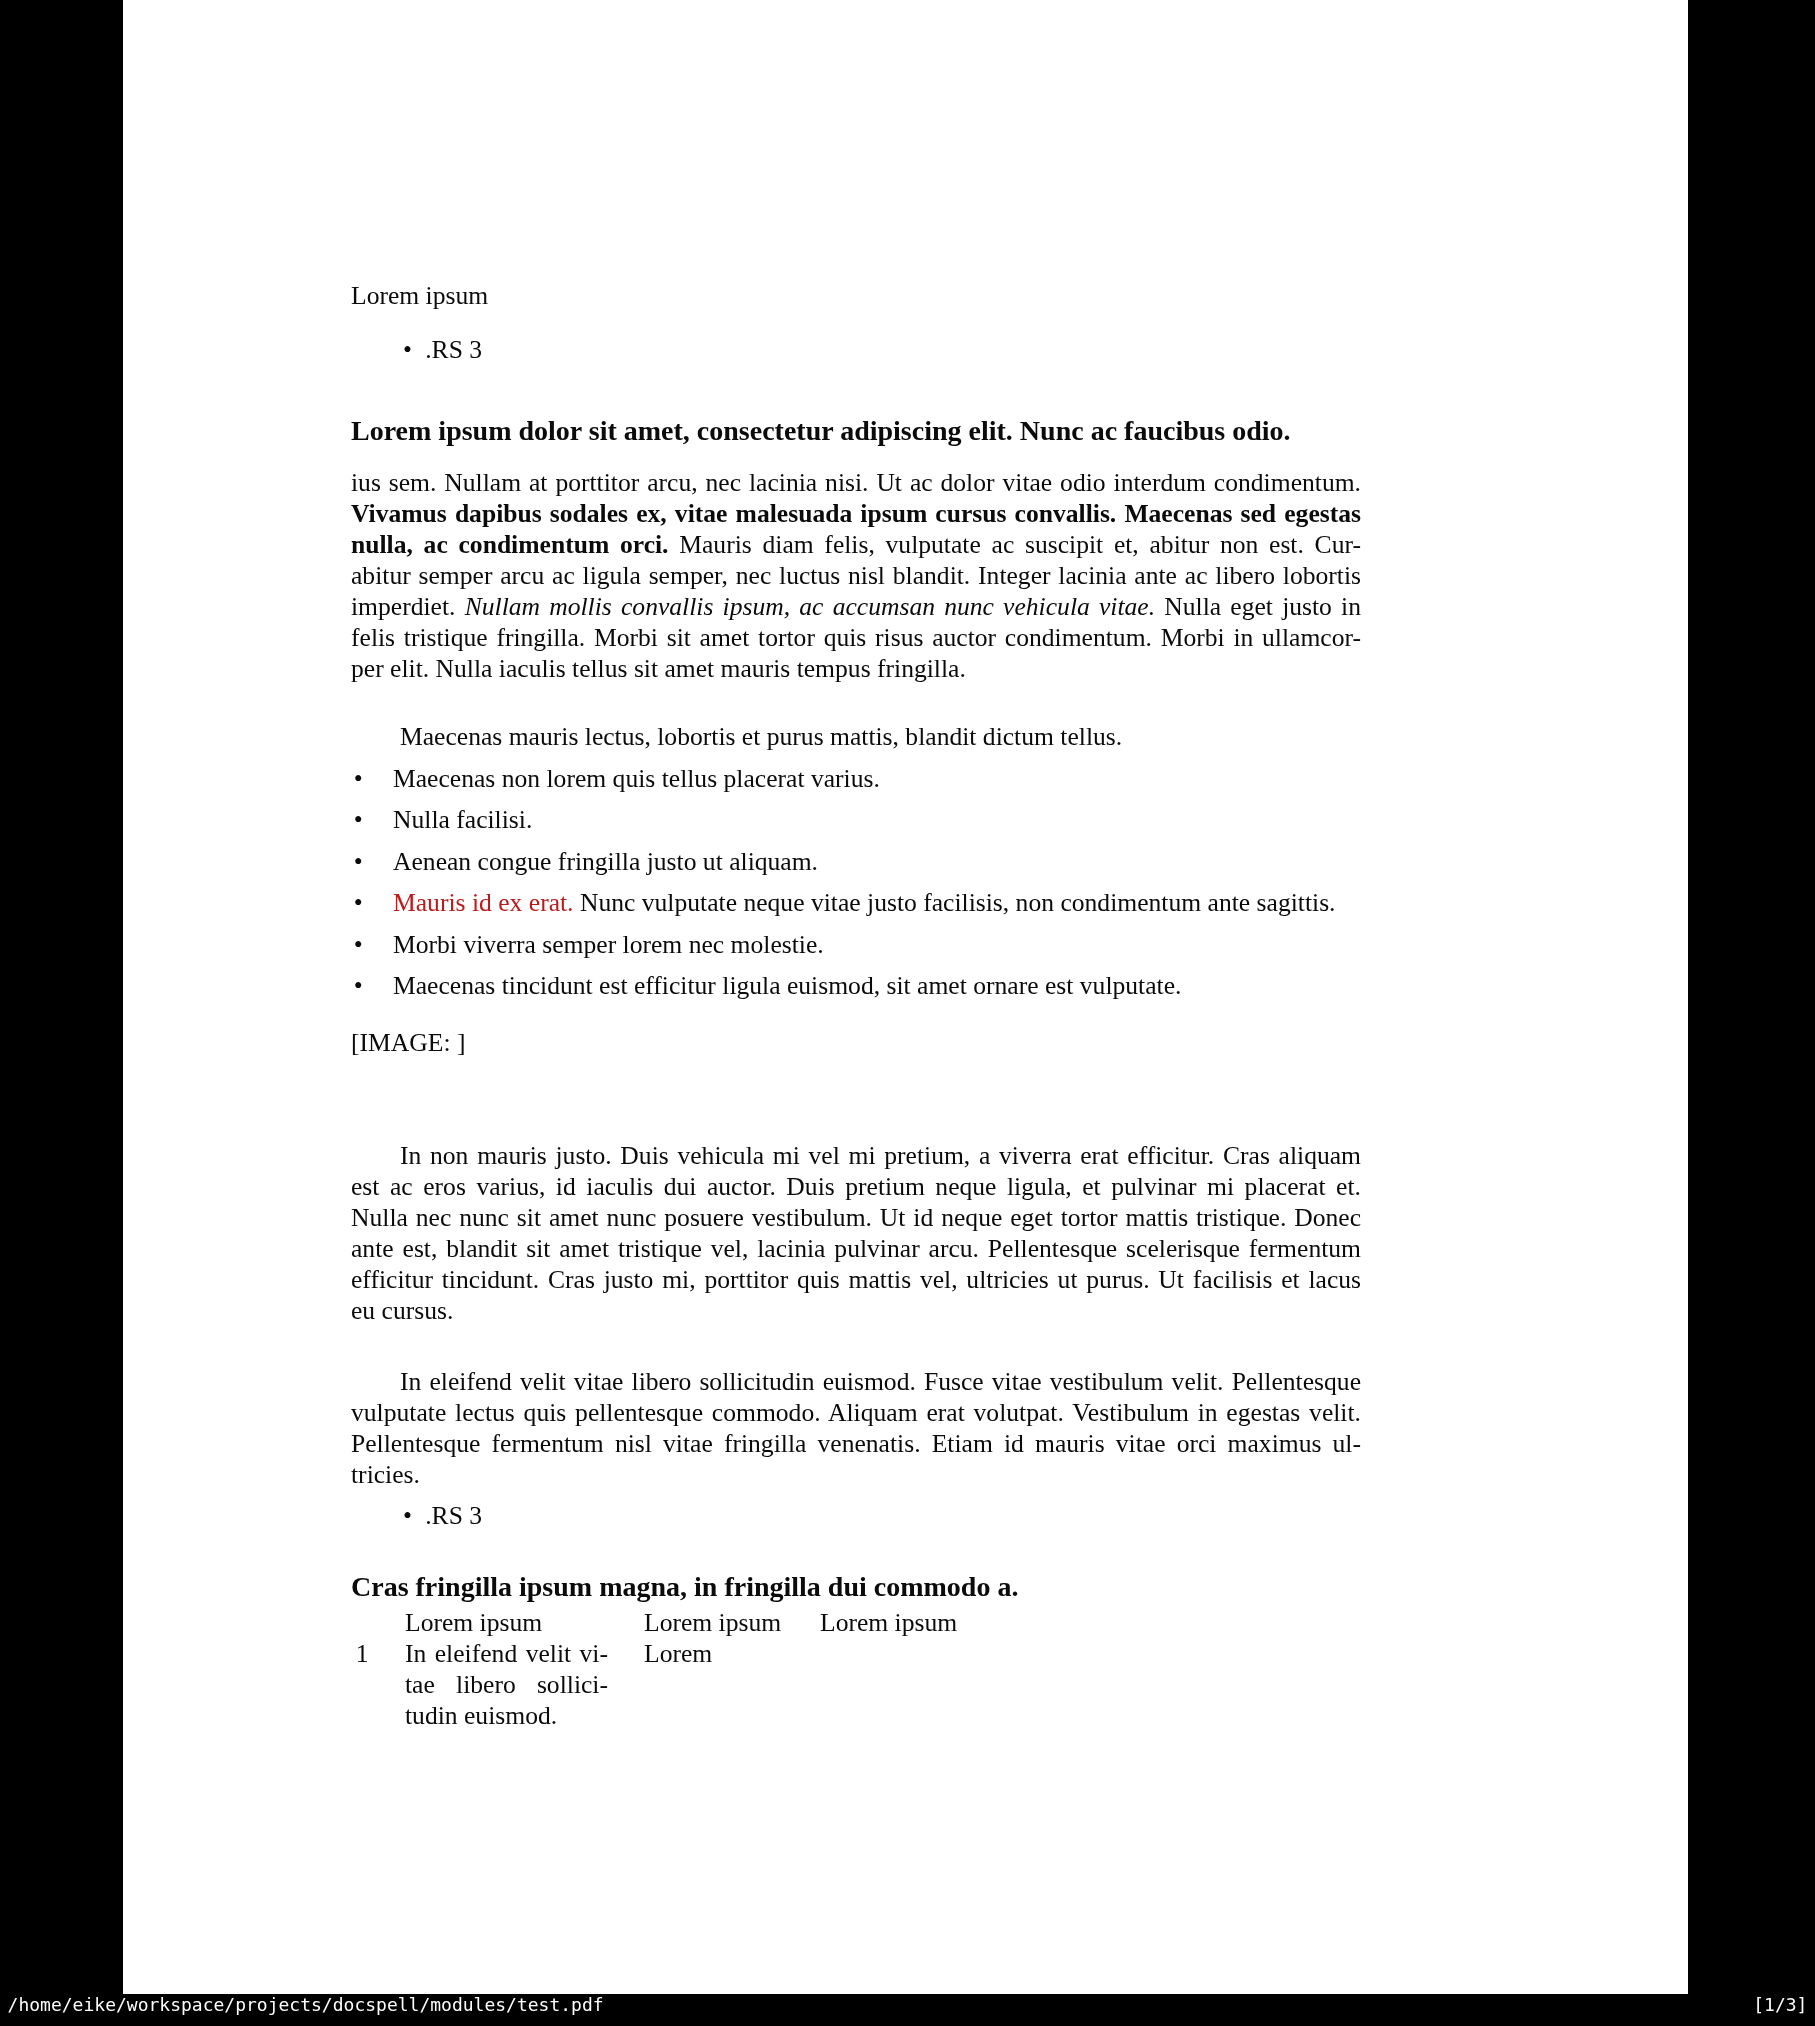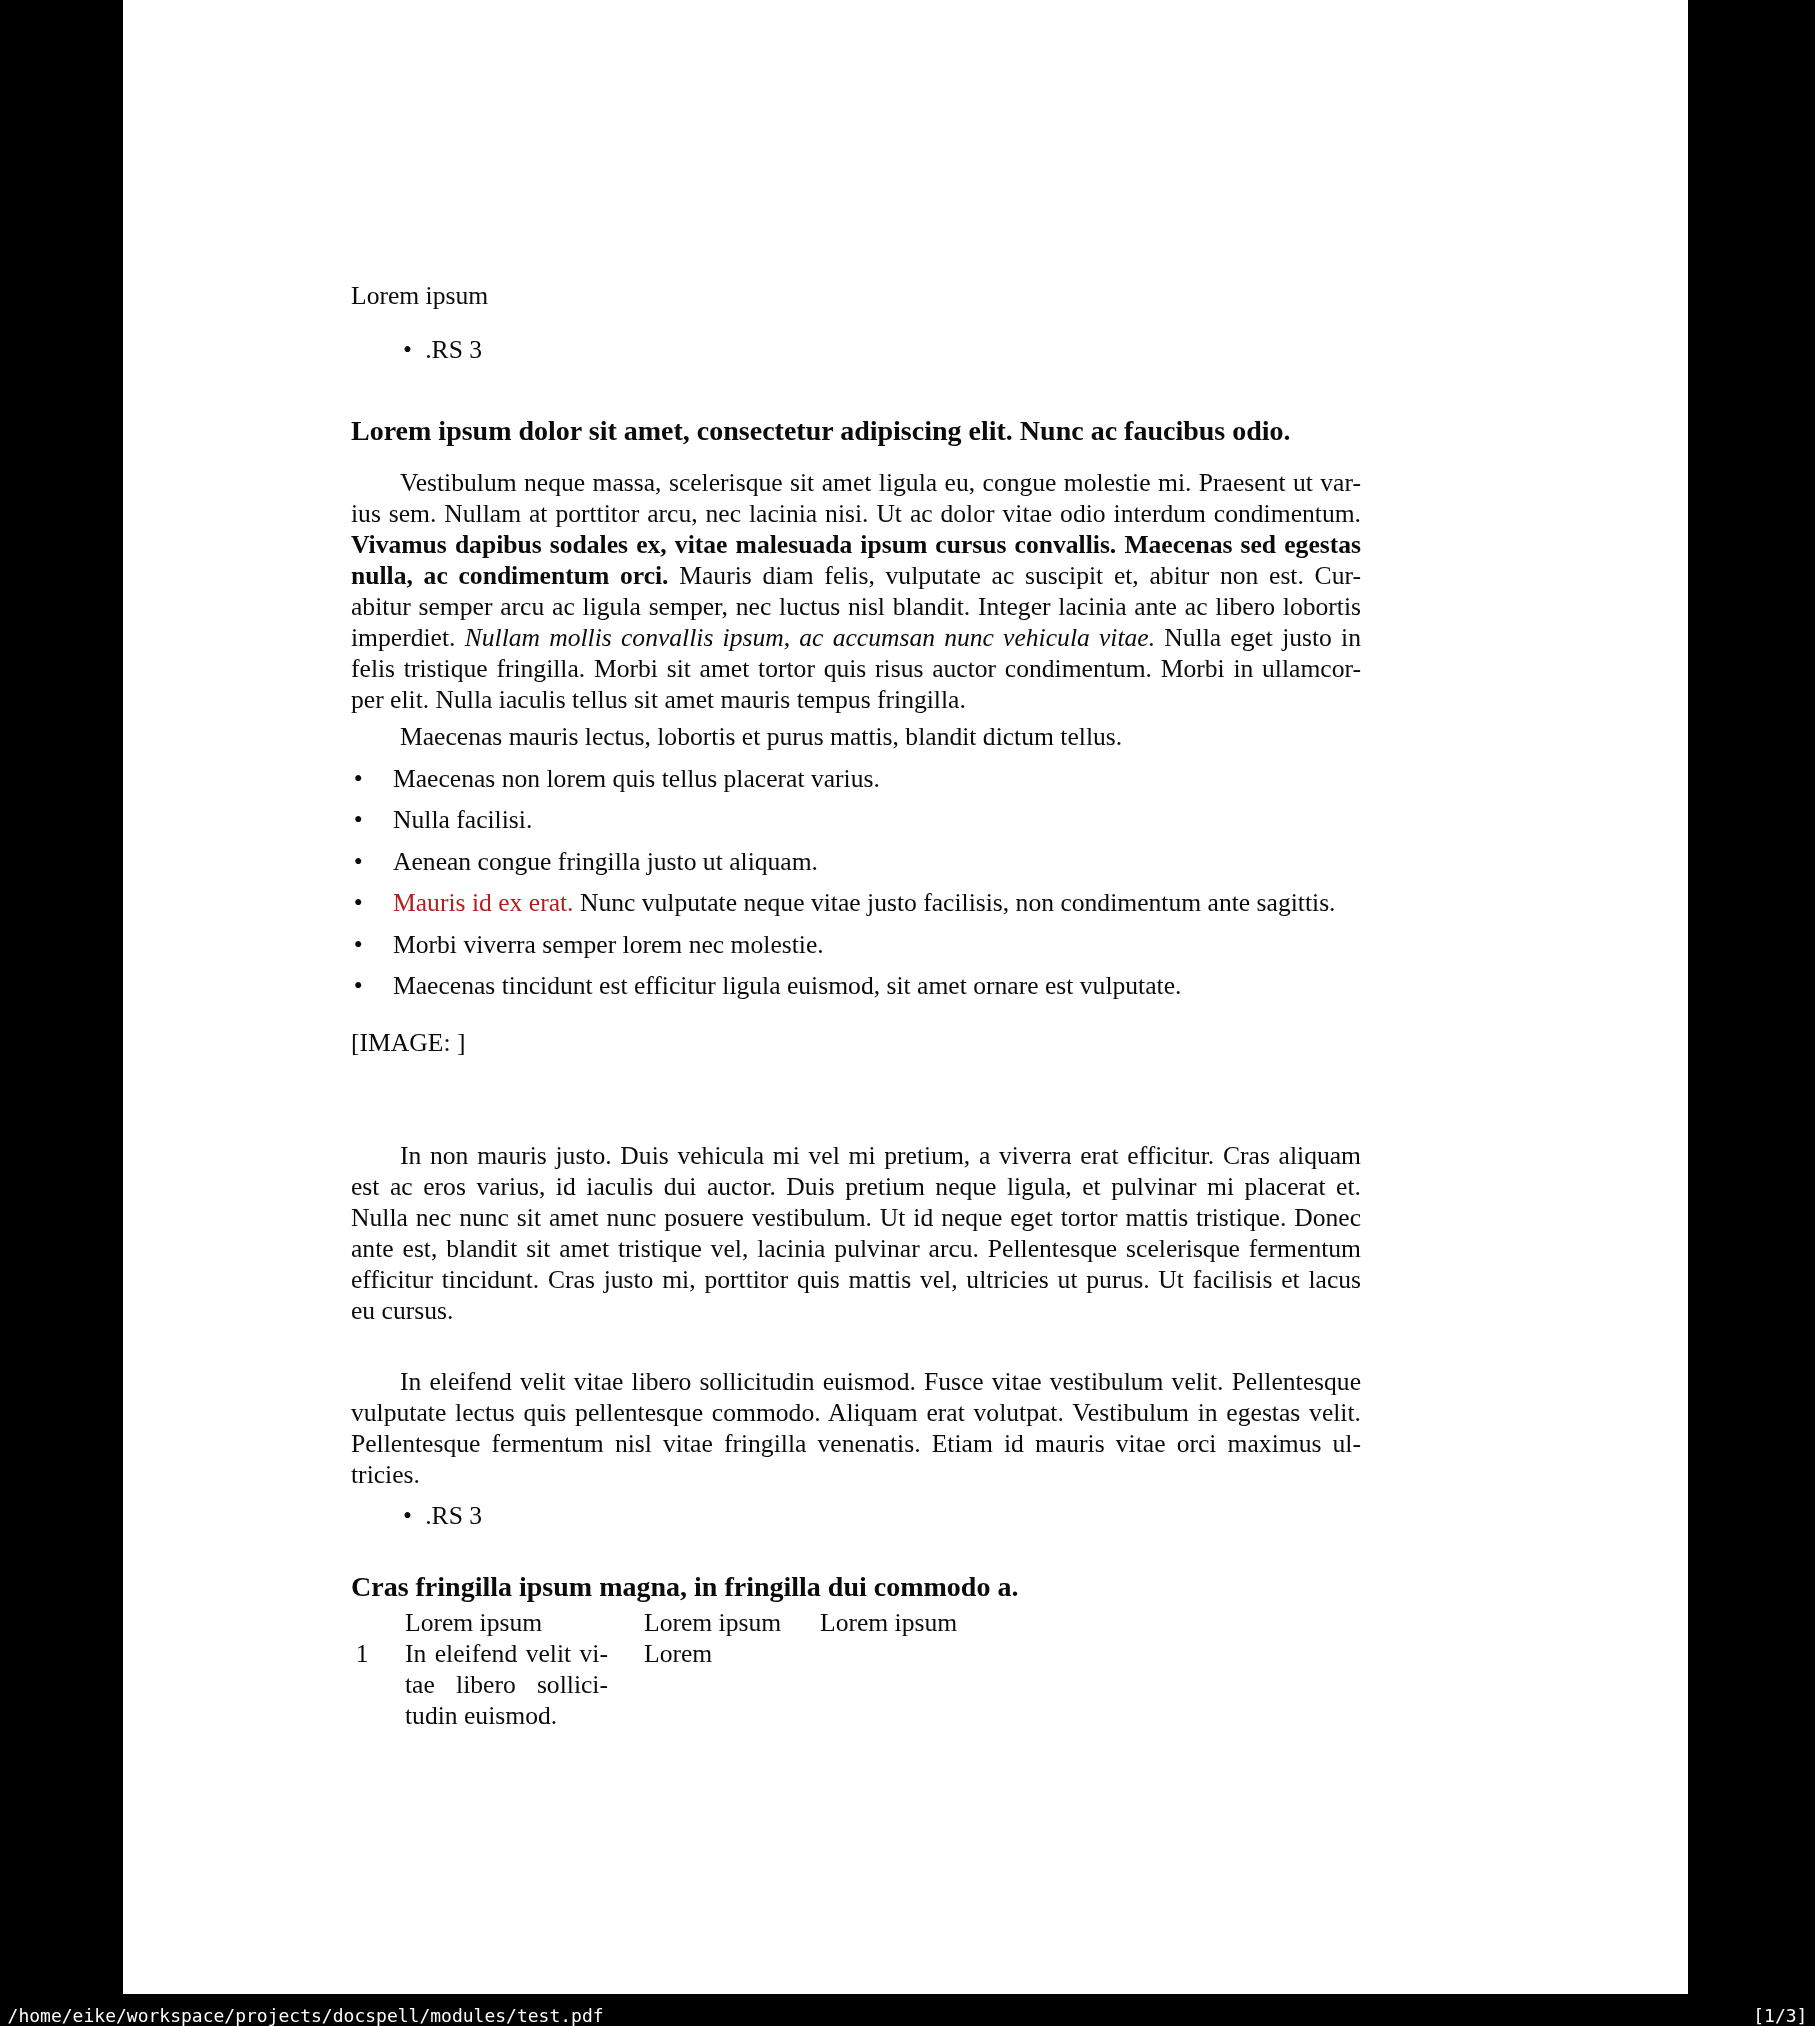--- a/index.html
+++ b/index.html
@@ -28,42 +28,41 @@
   .bullet-item .bullet{position:absolute;left:2.8px;top:0;}
   .image-ph{white-space:nowrap;}
   .table-block{position:absolute;width:1010px;font-size:25.6px;line-height:31px;}
   .table-block .th{position:absolute;top:0;white-space:nowrap;}
   .table-block .row-num{position:absolute;left:4.7px;top:31px;}
   .table-block .cell1{position:absolute;left:54px;top:31px;width:203px;}
   .table-block .cell2{position:absolute;left:293px;top:31px;white-space:nowrap;}
   .statusbar{
     position:absolute;left:0;bottom:0;width:1815px;height:32px;background:#000;
     color:#fdfdfd;font-family:"DejaVu Sans Mono", monospace;font-size:18px;
-    display:flex;justify-content:space-between;align-items:flex-end;
+    display:flex;justify-content:space-between;align-items:flex-start;
     padding:0 7.6px;box-sizing:border-box;
   }
 </style>
 </head>
 <body>
 
 <div class="viewer">
 
   <div class="page">
     <div class="content">
 
       <div class="block" style="top:280px">Lorem ipsum</div>
 
       <div class="block rsline" style="top:334px">
         <span class="bullet">•</span><span>.RS 3</span>
       </div>
 
       <div class="block heading" style="top:413px">Lorem ipsum dolor sit amet, consectetur adipiscing elit. Nunc ac faucibus odio.</div>
 
       <div class="block" style="top:467px">
-          <div class="tline just ind"><span class="seg-n">Vestibulum neque massa, scelerisque sit amet ligula eu, congue molestie mi. Praesent ut var-</span></div>
           <div class="tline just"><span class="seg-n">ius sem. Nullam at porttitor arcu, nec lacinia nisi. Ut ac dolor vitae odio interdum condimentum.</span></div>
           <div class="tline just"><span class="seg-b">Vivamus dapibus sodales ex, vitae malesuada ipsum cursus convallis. Maecenas sed egestas</span></div>
           <div class="tline just"><span class="seg-b">nulla, ac condimentum orci.</span><span class="seg-n"> Mauris diam felis, vulputate ac suscipit et, abitur non est. Cur-</span></div>
           <div class="tline just"><span class="seg-n">abitur semper arcu ac ligula semper, nec luctus nisl blandit. Integer lacinia ante ac libero lobortis</span></div>
           <div class="tline just"><span class="seg-n">imperdiet. </span><span class="seg-i">Nullam mollis convallis ipsum, ac accumsan nunc vehicula vitae.</span><span class="seg-n"> Nulla eget justo in</span></div>
           <div class="tline just"><span class="seg-n">felis tristique fringilla. Morbi sit amet tortor quis risus auctor condimentum. Morbi in ullamcor-</span></div>
           <div class="tline"><span class="seg-n">per elit. Nulla iaculis tellus sit amet mauris tempus fringilla.</span></div>
         </div>
 
       <div class="block ind" style="top:721px">Maecenas mauris lectus, lobortis et purus mattis, blandit dictum tellus.</div>

